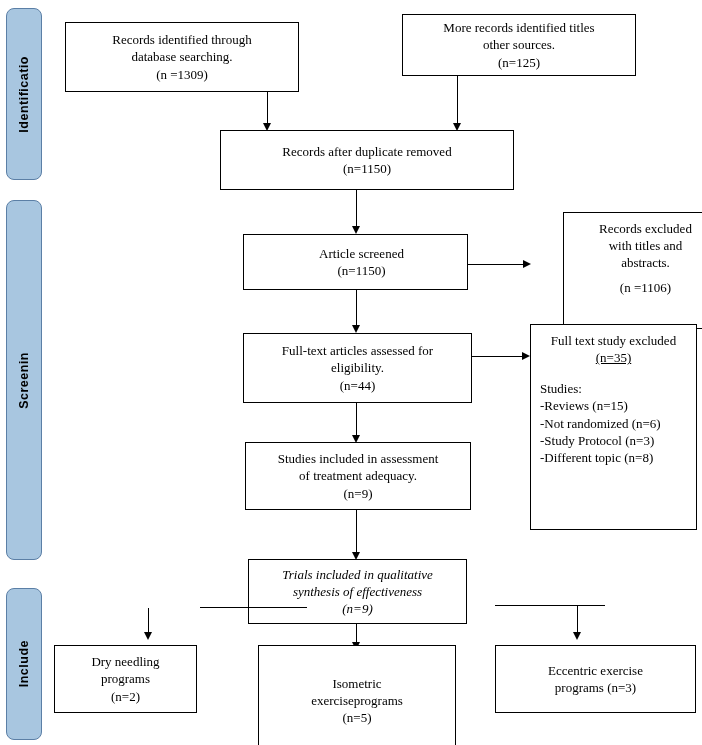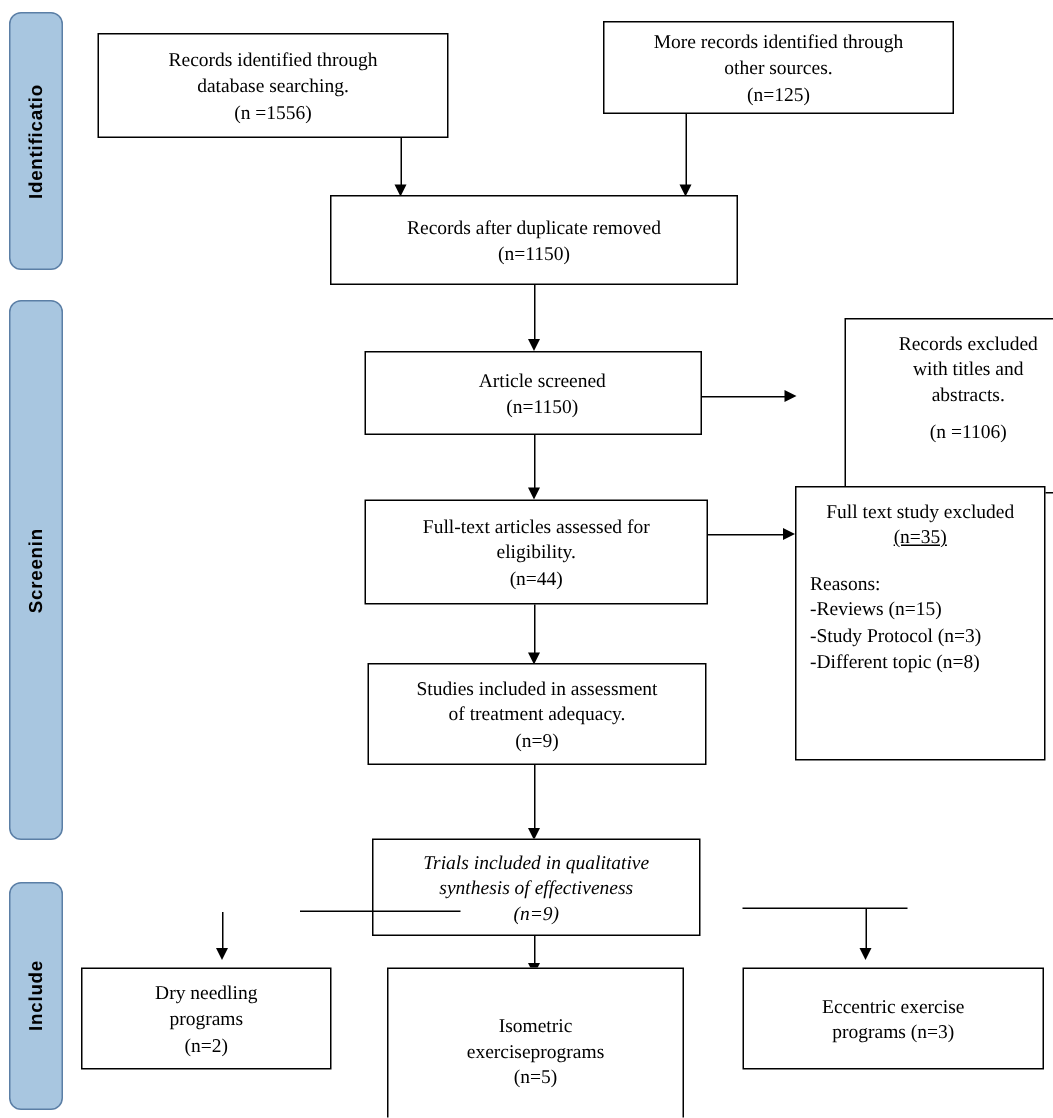--- a/index.html
+++ b/index.html
@@ -106,36 +106,36 @@
     <span>Screenin</span>
   </div>
 
   <div class="band" style="left:6px; top:588px; width:34px; height:150px;">
     <span>Include</span>
   </div>
 
   <div class="box" style="left:65px; top:22px; width:234px; height:70px;">
     <span class="ln">Records identified through</span>
     <span class="ln">database searching.</span>
-    <span class="ln">(n =1556)</span>
+    <span class="ln">(n =1309)</span>
   </div>
 
   <div class="box" style="left:402px; top:14px; width:234px; height:62px;">
-    <span class="ln">More records identified through</span>
+    <span class="ln">More records identified titles</span>
     <span class="ln">other sources.</span>
     <span class="ln">(n=125)</span>
   </div>
 
   <div class="arrow-line" style="left:267px; top:92px; width:1px; height:33px;"></div>
   <div class="arrow-head-down" style="left:263px; top:123px;"></div>
 
   <div class="arrow-line" style="left:457px; top:76px; width:1px; height:49px;"></div>
   <div class="arrow-head-down" style="left:453px; top:123px;"></div>
 
-  <div class="box" style="left:220px; top:130px; width:272px; height:60px;">
+  <div class="box" style="left:220px; top:130px; width:294px; height:60px;">
     <span class="ln">Records after duplicate removed</span>
     <span class="ln">(n=1150)</span>
   </div>
 
   <div class="arrow-line" style="left:356px; top:190px; width:1px; height:38px;"></div>
   <div class="arrow-head-down" style="left:352px; top:226px;"></div>
 
   <div class="box" style="left:243px; top:234px; width:225px; height:56px;padding-left:16px;">
     <span class="ln">Article screened</span>
     <span class="ln">(n=1150)</span>
@@ -154,26 +154,27 @@
 
   <div class="arrow-line" style="left:356px; top:290px; width:1px; height:37px;"></div>
   <div class="arrow-head-down" style="left:352px; top:325px;"></div>
 
   <div class="box" style="left:243px; top:333px; width:229px; height:70px;">
     <span class="ln">Full-text articles assessed for</span>
     <span class="ln">eligibility.</span>
     <span class="ln">(n=44)</span>
   </div>
 
-  <div class="box left-align" style="left:530px; top:324px; width:167px; height:183px;">
+  <div class="box left-align" style="left:530px; top:324px; width:167px; height:206px;">
     <span class="ln" style="text-align:center;">Full text study excluded</span>
     <span class="ln" style="text-align:center;text-decoration:underline;">(n=35)</span>
     <span class="ln" style="height:14px;"></span>
-    <span class="ln">Reasons:</span>
+    <span class="ln">Studies:</span>
     <span class="ln">-Reviews (n=15)</span>
+    <span class="ln">-Not randomized (n=6)</span>
     <span class="ln">-Study Protocol (n=3)</span>
     <span class="ln">-Different topic (n=8)</span>
   </div>
 
   <div class="arrow-line" style="left:472px; top:356px; width:51px; height:1px;"></div>
   <div class="arrow-head-right" style="left:522px; top:352px;"></div>
 
   <div class="arrow-line" style="left:356px; top:403px; width:1px; height:34px;"></div>
   <div class="arrow-head-down" style="left:352px; top:435px;"></div>
 
@@ -197,21 +198,21 @@
 
   <div class="arrow-line" style="left:148px; top:608px; width:1px; height:26px;"></div>
   <div class="arrow-head-down" style="left:144px; top:632px;"></div>
 
   <div class="arrow-line" style="left:356px; top:624px; width:1px; height:20px;"></div>
   <div class="arrow-head-down" style="left:352px; top:642px;"></div>
 
   <div class="arrow-line" style="left:577px; top:606px; width:1px; height:28px;"></div>
   <div class="arrow-head-down" style="left:573px; top:632px;"></div>
 
-  <div class="box" style="left:54px; top:645px; width:167px; height:68px;">
+  <div class="box" style="left:54px; top:645px; width:143px; height:68px;">
     <span class="ln">Dry needling</span>
     <span class="ln">programs</span>
     <span class="ln">(n=2)</span>
   </div>
 
   <div class="box" style="left:258px; top:645px; width:198px; height:111px;">
     <span class="ln">Isometric</span>
     <span class="ln">exerciseprograms</span>
     <span class="ln">(n=5)</span>
   </div>

